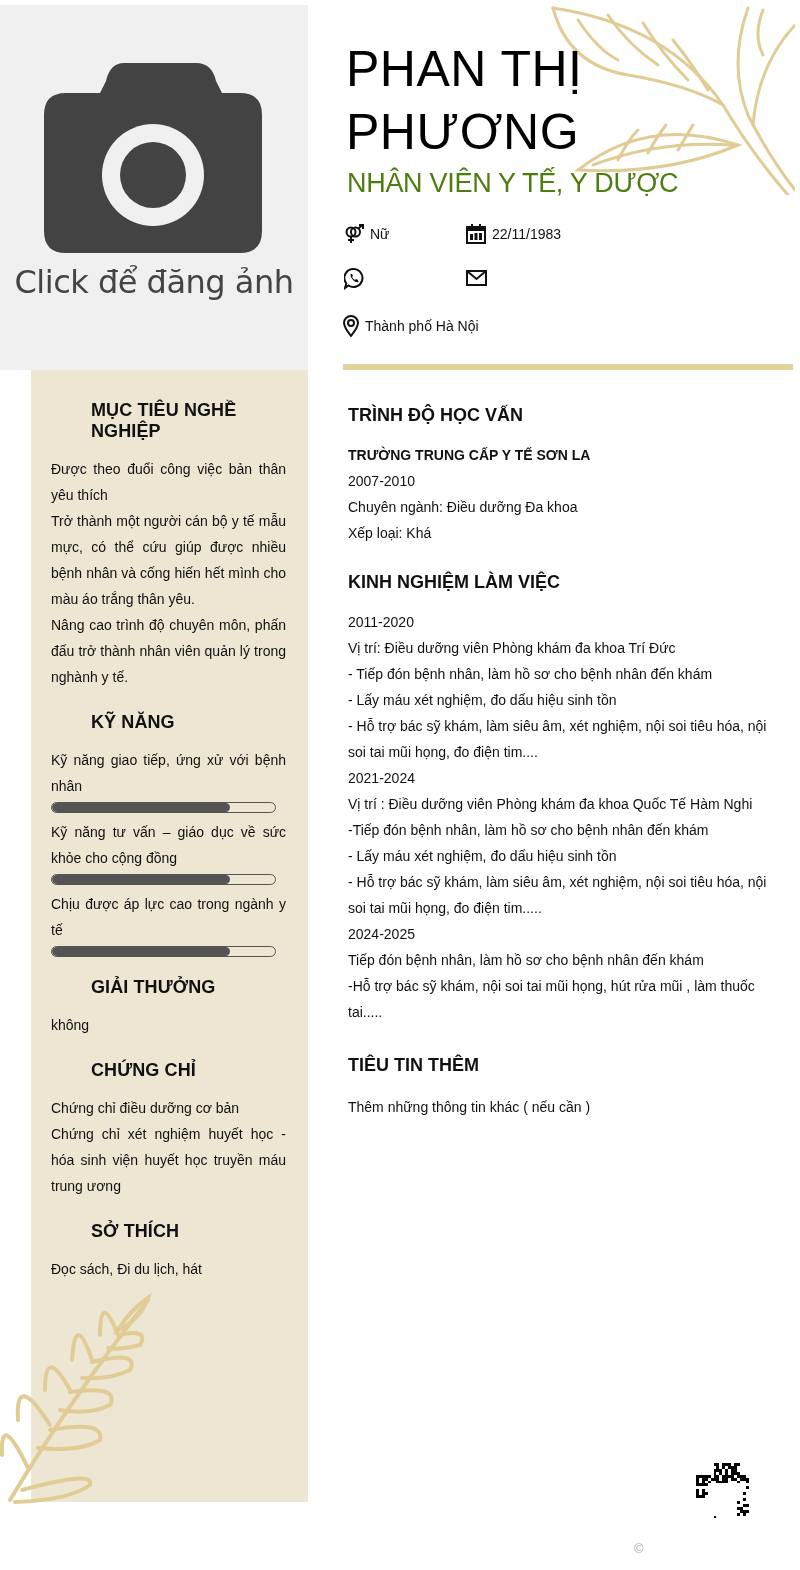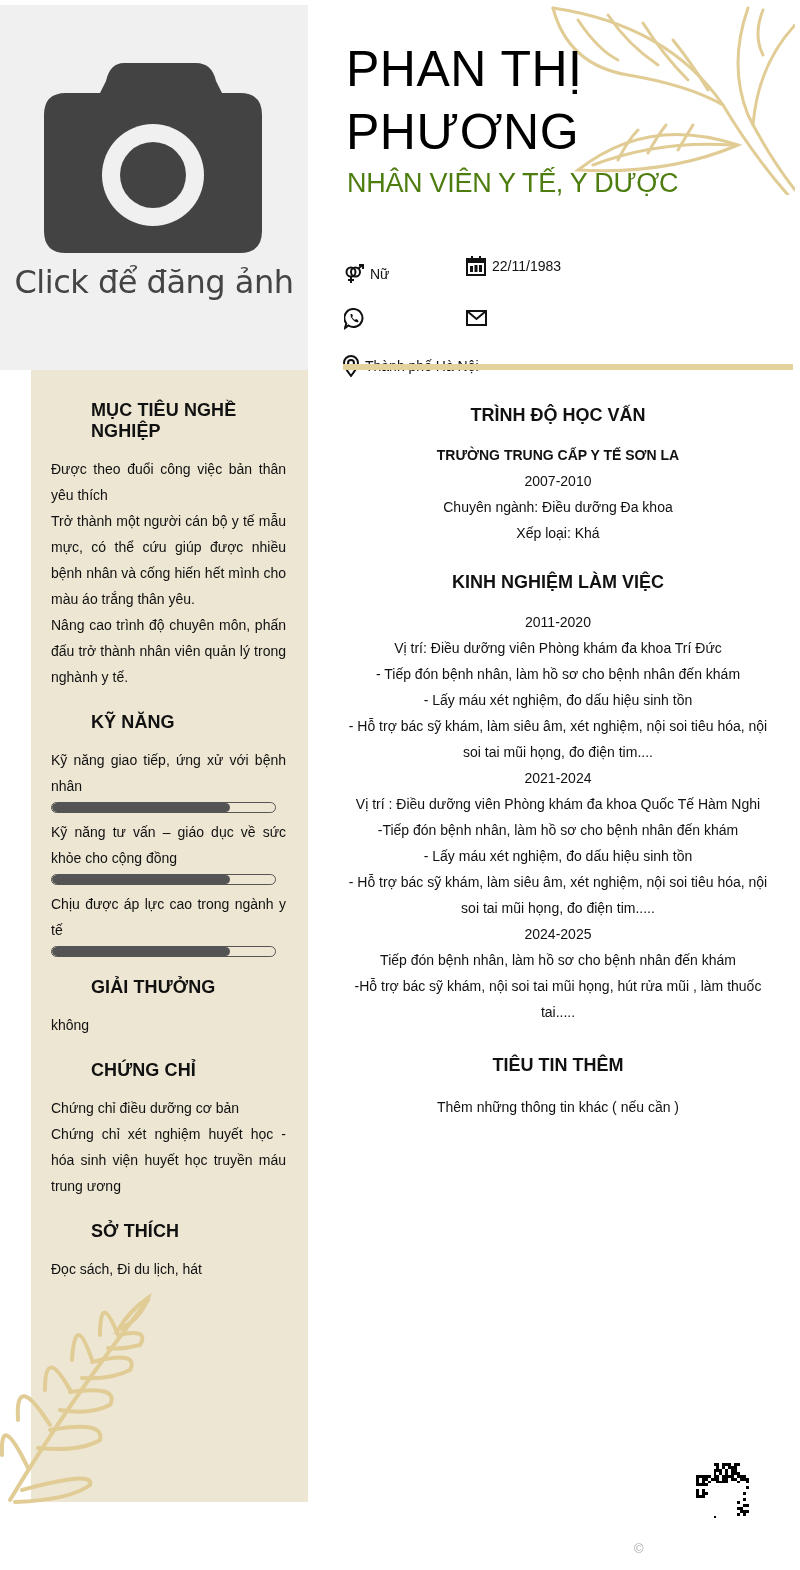--- a/index.html
+++ b/index.html
@@ -35,25 +35,25 @@
 
   
   .leaf-top { position: absolute; left: 548px; top: 5px; width: 247px; height: 190px; }
   .name {
     position: absolute; left: 346px; top: 38px; width: 300px;
     font-weight: normal; font-size: 50px; line-height: 63px; color: #000; letter-spacing: 0.5px;
   }
   .title {
     position: absolute; left: 347px; top: 168px; font-size: 27px; color: #4d7c0f; letter-spacing: -0.3px;
   }
-  .info { position: absolute; font-size: 14px; color: #111; display: flex; align-items: center; gap: 6px; margin-top: 40px; }
+  .info { position: absolute; font-size: 14px; color: #111; display: flex; align-items: center; gap: 6px; }
   .info svg { flex: 0 0 auto; }
   .divider { position: absolute; left: 343px; top: 364px; width: 450px; height: 6px; background: #e3d29b; }
 
-  .main { position: absolute; left: 348px; top: 405px; width: 420px; text-align: center; }
+  .main { position: absolute; left: 348px; top: 405px; width: 420px; }
   .m-head { font-weight: bold; font-size: 18px; color: #111; margin-bottom: 16px; }
   .m-org { font-weight: bold; font-size: 14px; line-height: 26px; }
   .m-line { font-size: 14px; line-height: 26px; color: #111; }
   .m-block { margin-bottom: 26px; }
 
   .qr { position: absolute; left: 695px; top: 1463px; width: 72px; height: 70px; }
   .copyright { position: absolute; left: 634px; top: 1541px; font-size: 13px; color: #aaa; }
 </style>
 </head>
 <body>
@@ -156,21 +156,21 @@
 
 <div class="info" style="left:344px; top:224px;">
   <svg width="20" height="20" viewBox="0 0 20 20" fill="none" stroke="#111" stroke-width="2">
     <circle cx="7" cy="8" r="4.5"></circle>
       <circle cx="11.5" cy="8" r="4.5"></circle>
     <path d="M7 12.5 V19 M4 16 H10"></path>
       <path d="M14.5 4.5 L18.5 0.8 M15 1 H19 V5"></path>
   </svg>
   <span>Nữ</span>
 </div>
-<div class="info" style="left:466px; top:216px;">
+<div class="info" style="left:466px; top:224px;">
   <svg width="20" height="20" viewBox="0 0 20 20">
     <rect x="1" y="3" width="18" height="16" fill="none" stroke="#111" stroke-width="2"></rect>
     <rect x="1" y="3" width="18" height="4" fill="#111"></rect>
     <rect x="5" y="0" width="2" height="5" fill="#111"></rect>
       <rect x="13" y="0" width="2" height="5" fill="#111"></rect>
     <rect x="4" y="10" width="3" height="6" fill="#111"></rect>
       <rect x="8.5" y="9" width="3" height="7" fill="#111"></rect>
       <rect x="13" y="9" width="3" height="7" fill="#111"></rect>
   </svg>
   <span>22/11/1983</span>

